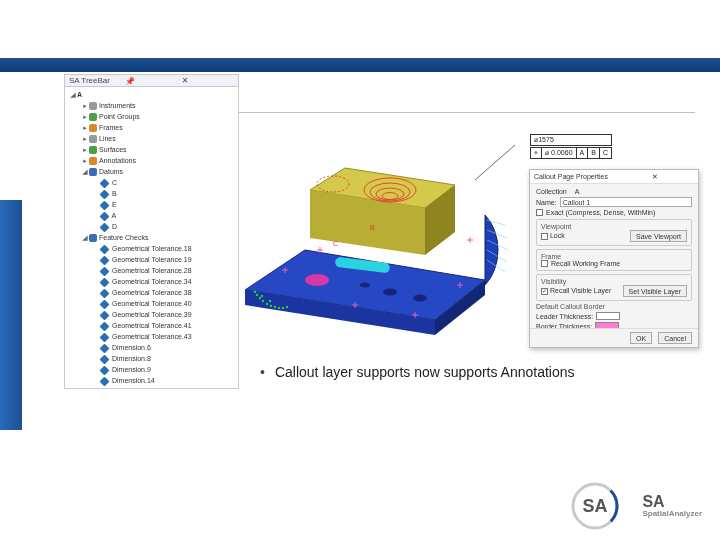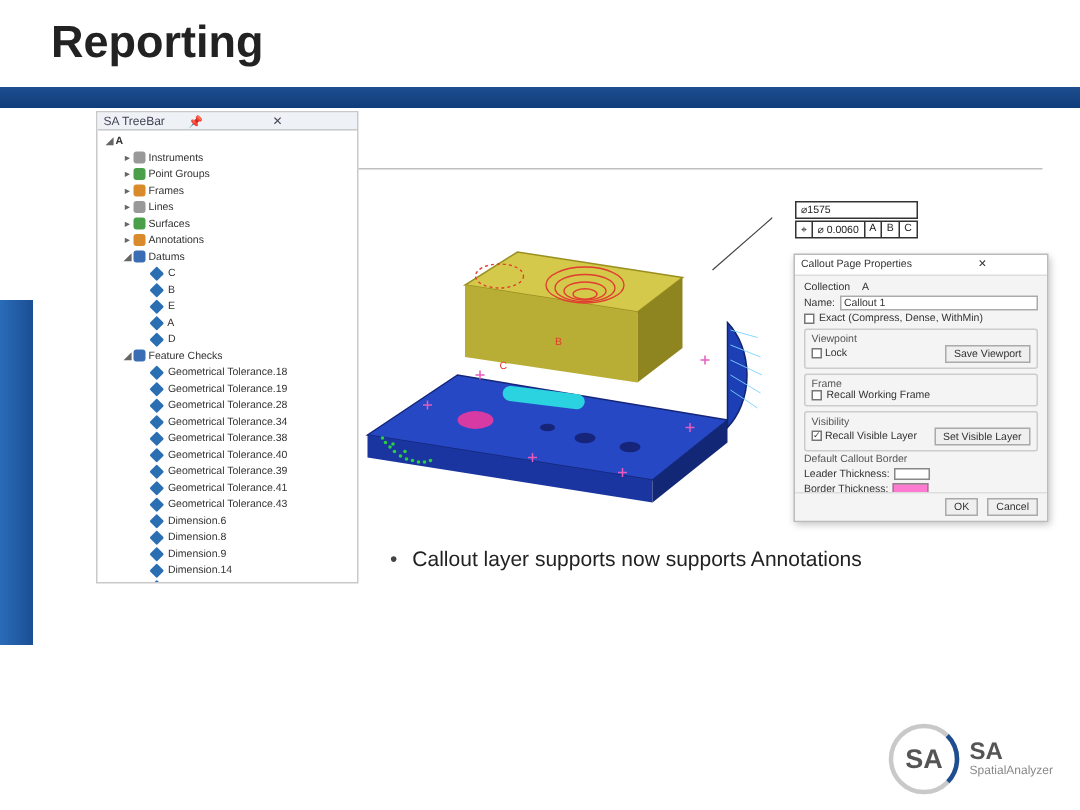--- a/index.html
+++ b/index.html
@@ -2,25 +2,25 @@
 <html><head>
 <meta charset="utf-8">
 <style>
   * { box-sizing: border-box; margin: 0; padding: 0; }
   body { width: 720px; height: 540px; background: #fff; font-family: "Segoe UI", Arial, sans-serif; position: relative; overflow: hidden; }
   .slide { width: 100%; height: 100%; position: relative; }
   .title-block { position: absolute; top: 12px; left: 34px; }
   .title { font-size: 30px; font-weight: 600; color: #222; }
   .blue-bar { position: absolute; top: 58px; left: 0; width: 720px; height: 14px; background: linear-gradient(to bottom,#1e4e8f,#0f3d7a); }
   .side-accent { position: absolute; top: 200px; left: 0; width: 22px; height: 230px; background: linear-gradient(to right,#2a6bb8,#1b4f94); }
-  .logo { position: absolute; right: 18px; bottom: 10px; display: flex; align-items: center; gap: 6px; }
+  .logo { position: absolute; right: 18px; bottom: 10px; display: flex; align-items: center; gap: 23px; }
   .logo-glyph { width: 48px; height: 48px; position: relative; }
   .logo-glyph svg { width: 48px; height: 48px; }
   .logo-text { font-size: 16px; font-weight: 700; color: #555; line-height: 1; }
-  .logo-text .sub { font-size: 8px; font-weight: 400; color: #888; }
+  .logo-text .sub { font-size: 8px; font-weight: 700; color: #888; }
 
   
   .treebar { position: absolute; top: 74px; left: 28px; width: 175px; height: 315px; border: 1px solid #c9c9c9; background: #fff; font-size: 8px; color: #333; overflow: hidden; margin-left: 36px; }
   .treebar-header { height: 12px; background: #eef2f7; border-bottom: 1px solid #c9c9c9; display: flex; align-items: center; padding: 0 4px; gap: 4px; }
   .treebar-header span { flex: 1; font-size: 8px; color: #445; }
   .treebar-header .pin { width: 8px; height: 8px; display: inline-block; }
   .tree { padding: 2px 2px; line-height: 11px; font-size: 7px; }
   .tree ul { list-style: none; padding-left: 12px; }
   .tree > ul { padding-left: 2px; }
   .node { white-space: nowrap; }
@@ -60,23 +60,20 @@
   .divider-lite { position:absolute; top:112px; left:215px; width:480px; border-top:1px solid #bfbfbf; }
 
   
   .bullet { position:absolute; top:364px; left:260px; font-size:14px; color:#222; display:flex; gap:10px; align-items:flex-start; }
   .bullet .dot { color:#444; }
 </style>
 </head>
 <body>
 
 <div class="slide">
-  <div class="title-block">
-      <div class="title">Reporting</div>
-    </div>
   <div class="blue-bar"></div>
   <div class="side-accent"></div>
   <div class="divider-lite"></div>
 
   <div class="treebar">
     <div class="treebar-header">
       <span>SA TreeBar</span>
       <span class="pin">📌</span>
       <span>✕</span>
     </div>

